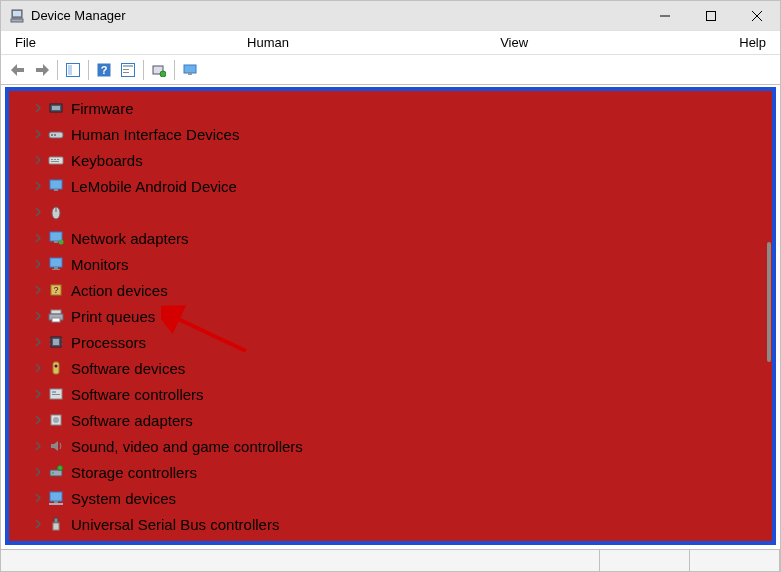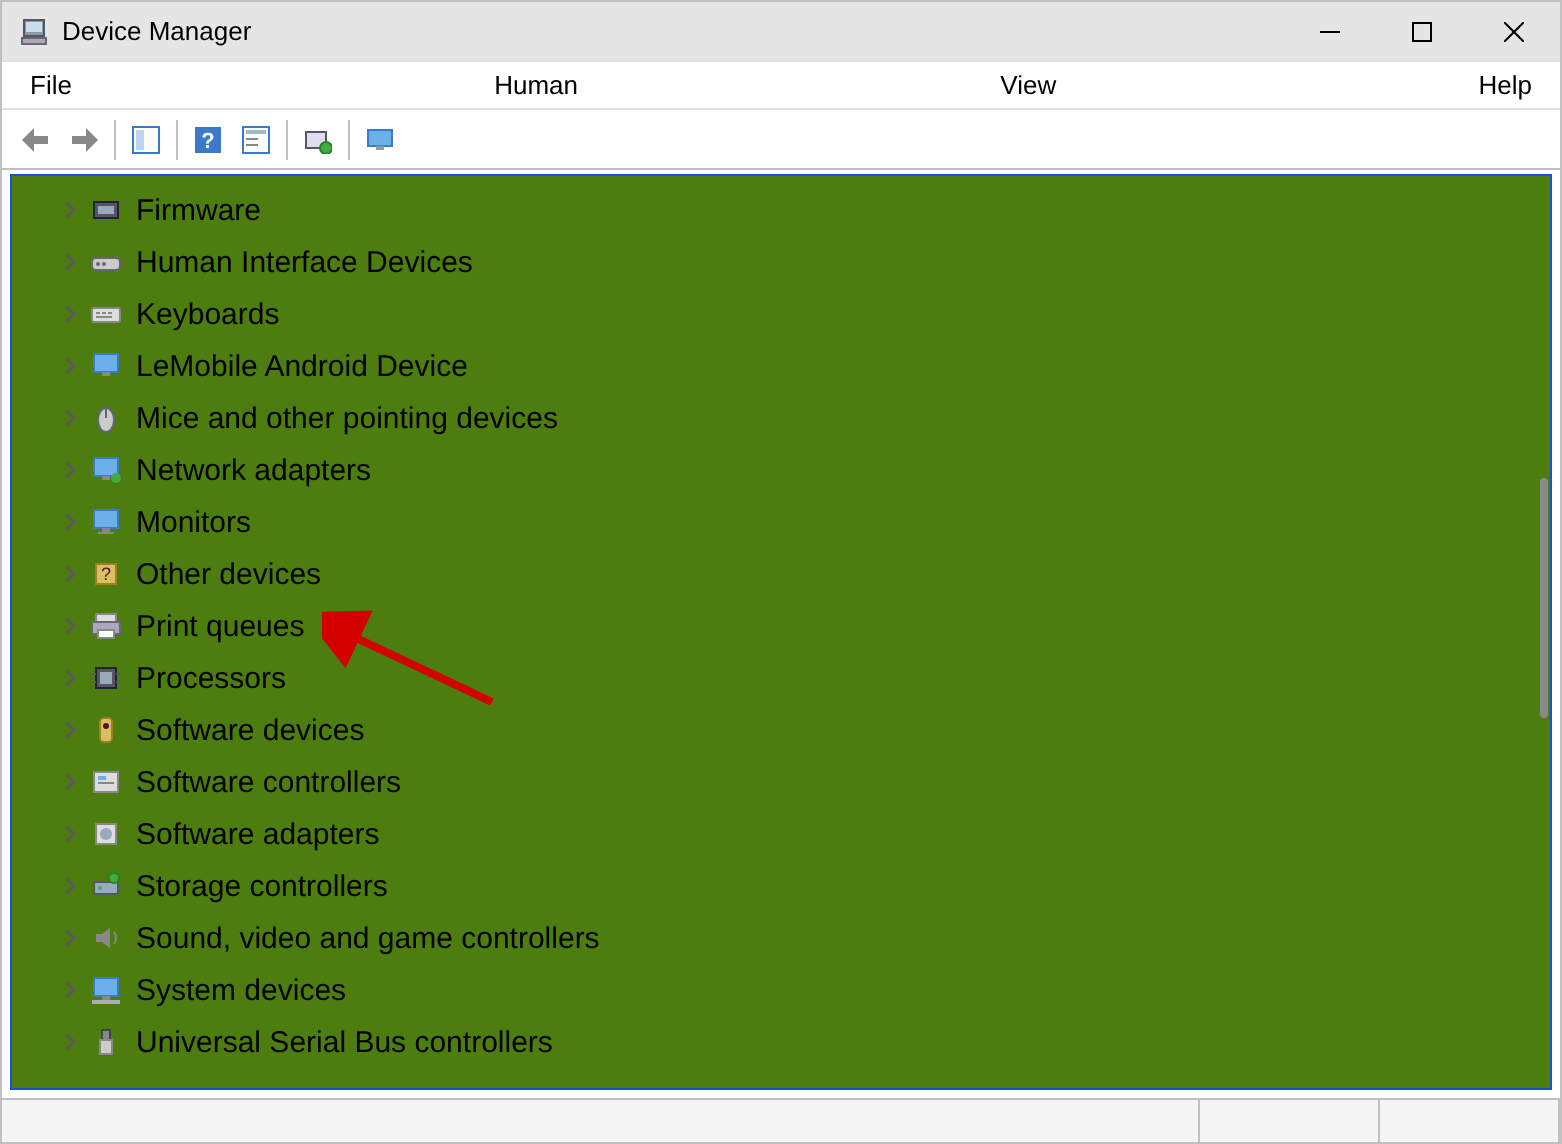--- a/index.html
+++ b/index.html
@@ -81,23 +81,23 @@
       height: 20px;
       background: #c0c0c0;
       margin: 0 2px;
     }
     .content {
       position: absolute;
       top: 86px;
       left: 4px;
       right: 4px;
       bottom: 26px;
-      border: 1px solid #1d4ed8;
+      border: 4px solid #1d4ed8;
       overflow: hidden;
-      background: #4d7c0f;
+      background: #b91c1c;
     }
     .tree {
       padding: 4px 0;
     }
     .tree-item {
       display: flex;
       align-items: center;
       height: 26px;
       padding-left: 22px;
       cursor: pointer;
@@ -316,21 +316,20 @@
           <svg width="8" height="8">
             <path d="M2 0 L6 4 L2 8" fill="none" stroke="#5a5a5a" stroke-width="1.5"></path>
           </svg>
         </span>
         <span class="cat-icon">
           <svg width="16" height="16">
             <ellipse cx="8" cy="9" rx="4" ry="6" fill="#ccc" stroke="#667"></ellipse>
             <line x1="8" y1="3" x2="8" y2="8" stroke="#667"></line>
           </svg>
         </span>
-        <span>Mice and other pointing devices</span>
       </div>
       <div class="tree-item">
         <span class="chevron">
           <svg width="8" height="8">
             <path d="M2 0 L6 4 L2 8" fill="none" stroke="#5a5a5a" stroke-width="1.5"></path>
           </svg>
         </span>
         <span class="cat-icon">
           <svg width="16" height="16">
             <rect x="2" y="2" width="12" height="9" fill="#6bb0e8" stroke="#3a7ac8"></rect>
@@ -360,21 +359,21 @@
           <svg width="8" height="8">
             <path d="M2 0 L6 4 L2 8" fill="none" stroke="#5a5a5a" stroke-width="1.5"></path>
           </svg>
         </span>
         <span class="cat-icon">
           <svg width="16" height="16">
             <rect x="3" y="3" width="10" height="10" fill="#d8c060" stroke="#a08020"></rect>
             <text x="8" y="11" font-size="9" text-anchor="middle" fill="#604">?</text>
           </svg>
         </span>
-        <span>Other devices</span>
+        <span>Action devices</span>
       </div>
       <div class="tree-item">
         <span class="chevron">
           <svg width="8" height="8">
             <path d="M2 0 L6 4 L2 8" fill="none" stroke="#5a5a5a" stroke-width="1.5"></path>
           </svg>
         </span>
         <span class="cat-icon">
           <svg width="16" height="16">
             <rect x="3" y="2" width="10" height="4" fill="#ddd" stroke="#888"></rect>
@@ -446,40 +445,40 @@
         <span>Software adapters</span>
       </div>
       <div class="tree-item">
         <span class="chevron">
           <svg width="8" height="8">
             <path d="M2 0 L6 4 L2 8" fill="none" stroke="#5a5a5a" stroke-width="1.5"></path>
           </svg>
         </span>
         <span class="cat-icon">
           <svg width="16" height="16">
+            <path d="M3 6 L6 6 L10 3 L10 13 L6 10 L3 10 Z" fill="#888"></path>
+            <path d="M12 5 Q14 8 12 11" fill="none" stroke="#888"></path>
+          </svg>
+        </span>
+        <span>Sound, video and game controllers</span>
+      </div>
+      <div class="tree-item">
+        <span class="chevron">
+          <svg width="8" height="8">
+            <path d="M2 0 L6 4 L2 8" fill="none" stroke="#5a5a5a" stroke-width="1.5"></path>
+          </svg>
+        </span>
+        <span class="cat-icon">
+          <svg width="16" height="16">
             <rect x="2" y="6" width="12" height="6" rx="1" fill="#9ab" stroke="#556"></rect>
             <circle cx="5" cy="9" r="1" fill="#4a4"></circle>
             <circle cx="12" cy="4" r="2.5" fill="#4a4" stroke="#282"></circle>
           </svg>
         </span>
         <span>Storage controllers</span>
-      </div>
-      <div class="tree-item">
-        <span class="chevron">
-          <svg width="8" height="8">
-            <path d="M2 0 L6 4 L2 8" fill="none" stroke="#5a5a5a" stroke-width="1.5"></path>
-          </svg>
-        </span>
-        <span class="cat-icon">
-          <svg width="16" height="16">
-            <path d="M3 6 L6 6 L10 3 L10 13 L6 10 L3 10 Z" fill="#888"></path>
-            <path d="M12 5 Q14 8 12 11" fill="none" stroke="#888"></path>
-          </svg>
-        </span>
-        <span>Sound, video and game controllers</span>
       </div>
       <div class="tree-item">
         <span class="chevron">
           <svg width="8" height="8">
             <path d="M2 0 L6 4 L2 8" fill="none" stroke="#5a5a5a" stroke-width="1.5"></path>
           </svg>
         </span>
         <span class="cat-icon">
           <svg width="16" height="16">
             <rect x="2" y="2" width="12" height="9" fill="#6bb0e8" stroke="#3a7ac8"></rect>

